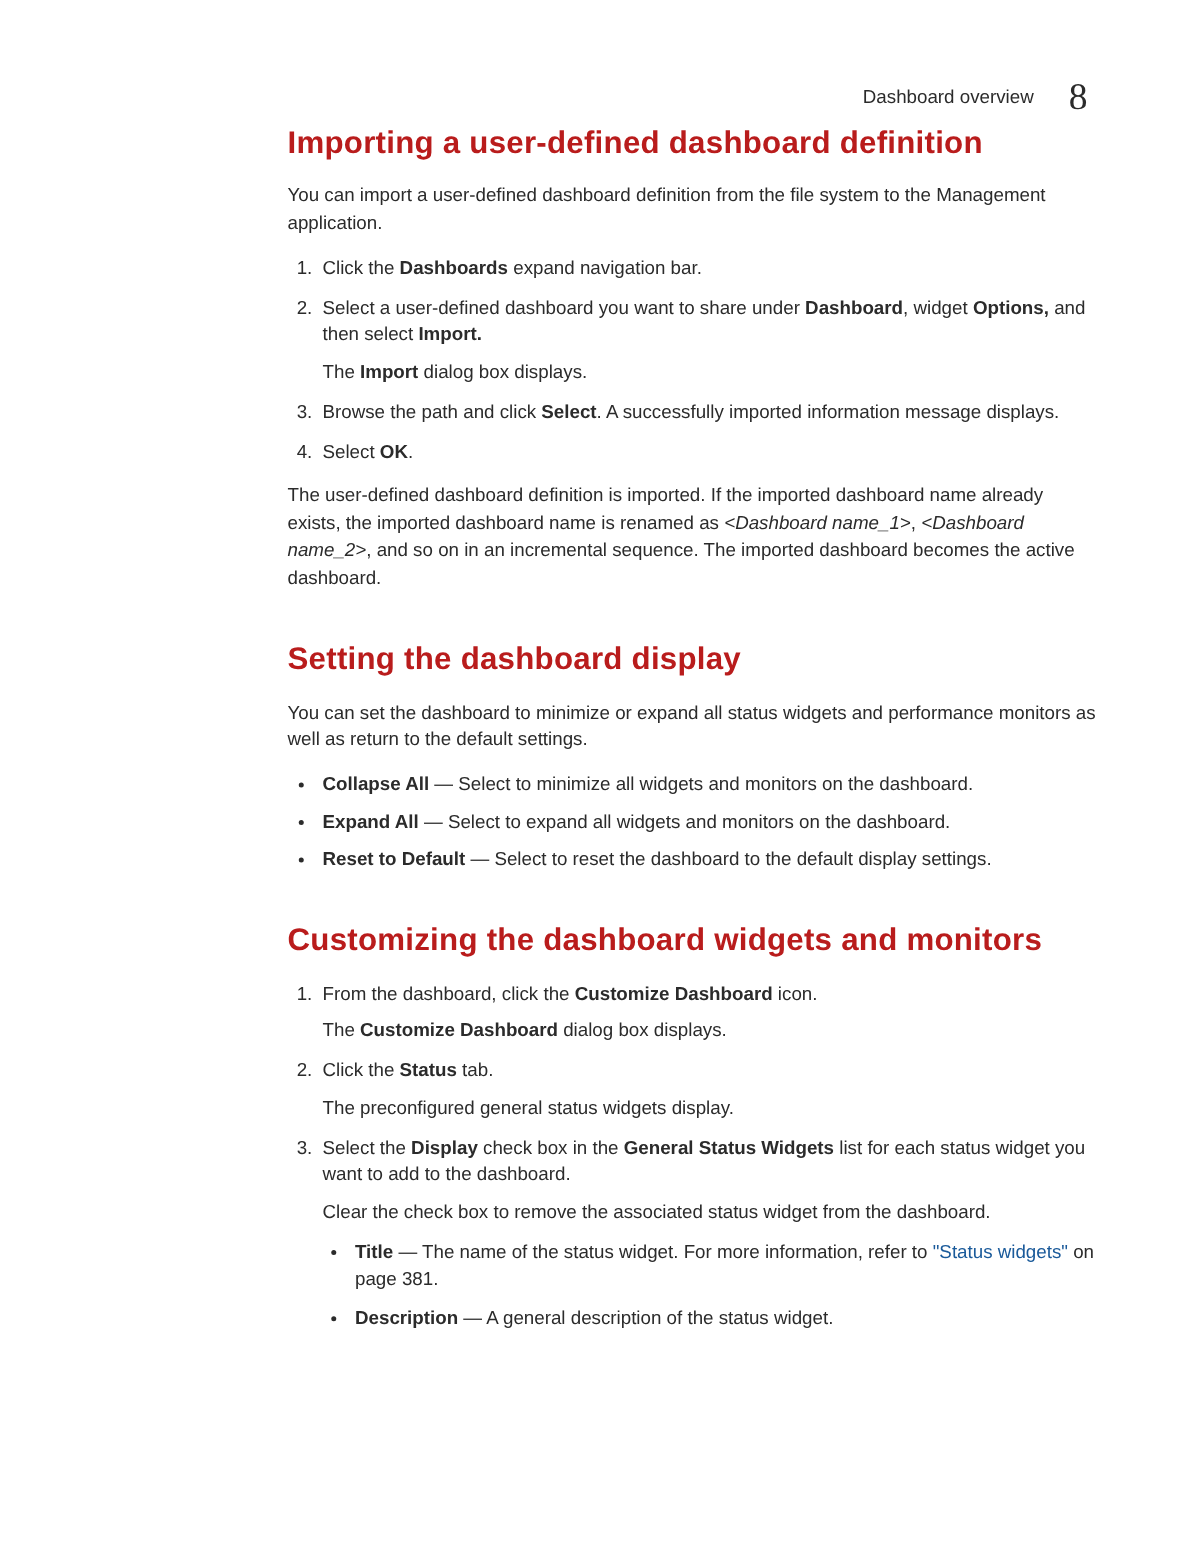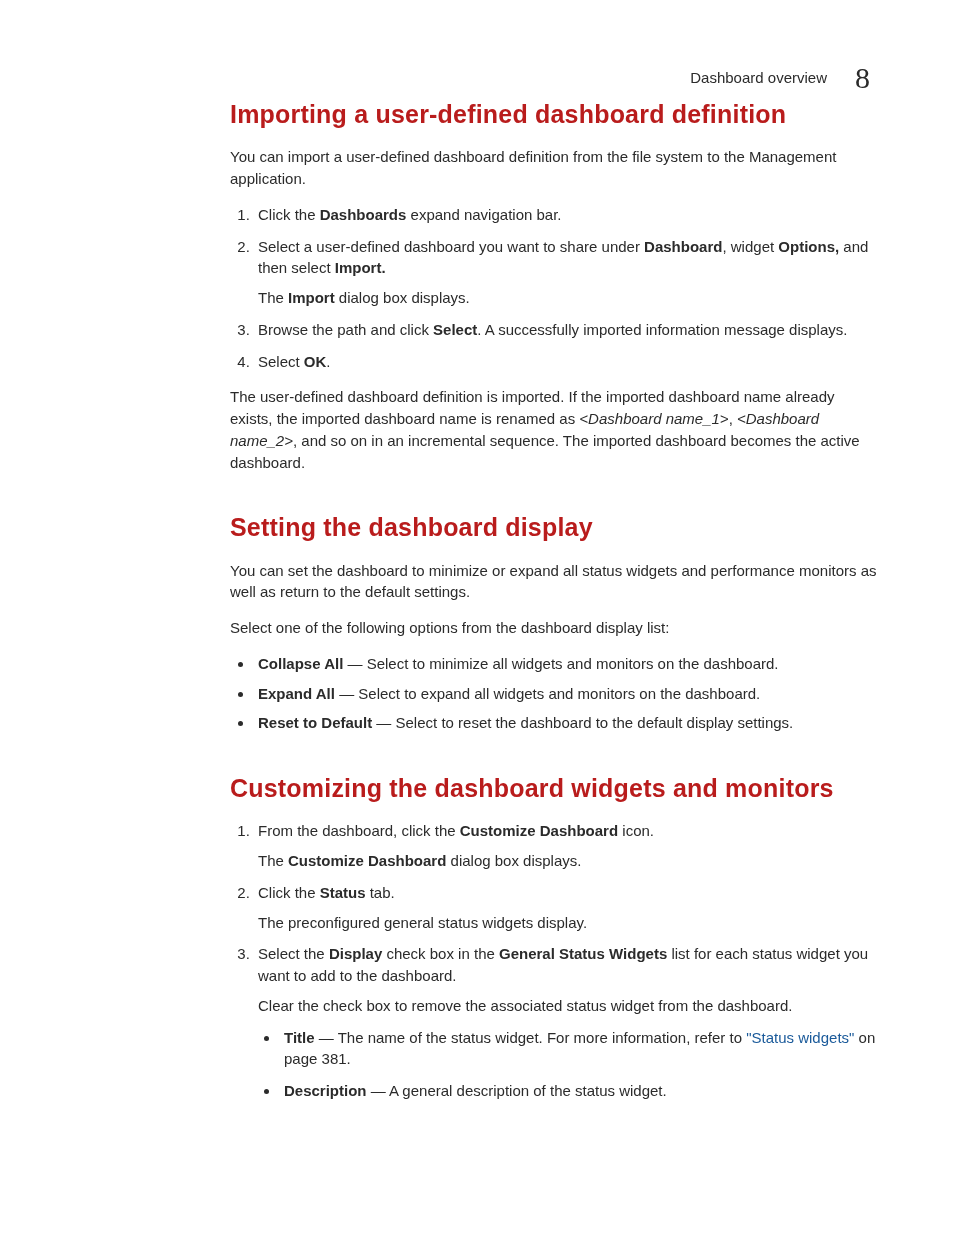--- a/index.html
+++ b/index.html
@@ -119,21 +119,20 @@
     </ol>
 
     <p class="body">
       <span>The user-defined dashboard definition is imported. If the imported dashboard name already exists, the imported dashboard name is renamed as </span><span class="i">&lt;Dashboard name_1&gt;</span><span>, </span><span class="i">&lt;Dashboard name_2&gt;</span><span>, and so on in an incremental sequence. The imported dashboard becomes the active dashboard.</span>
     </p>
   </div>
 
   <div class="section">
     <h2 class="section-head">Setting the dashboard display</h2>
     <p class="body">You can set the dashboard to minimize or expand all status widgets and performance monitors as well as return to the default settings.</p>
-    <p class="body">Select one of the following options from the dashboard display list:</p>
     <ul class="bullets">
       <li><span class="b">Collapse All</span><span> — Select to minimize all widgets and monitors on the dashboard.</span></li>
       <li><span class="b">Expand All</span><span> — Select to expand all widgets and monitors on the dashboard.</span></li>
       <li><span class="b">Reset to Default</span><span> — Select to reset the dashboard to the default display settings.</span></li>
     </ul>
   </div>
 
   <div class="section">
     <h2 class="section-head">Customizing the dashboard widgets and monitors</h2>
 

